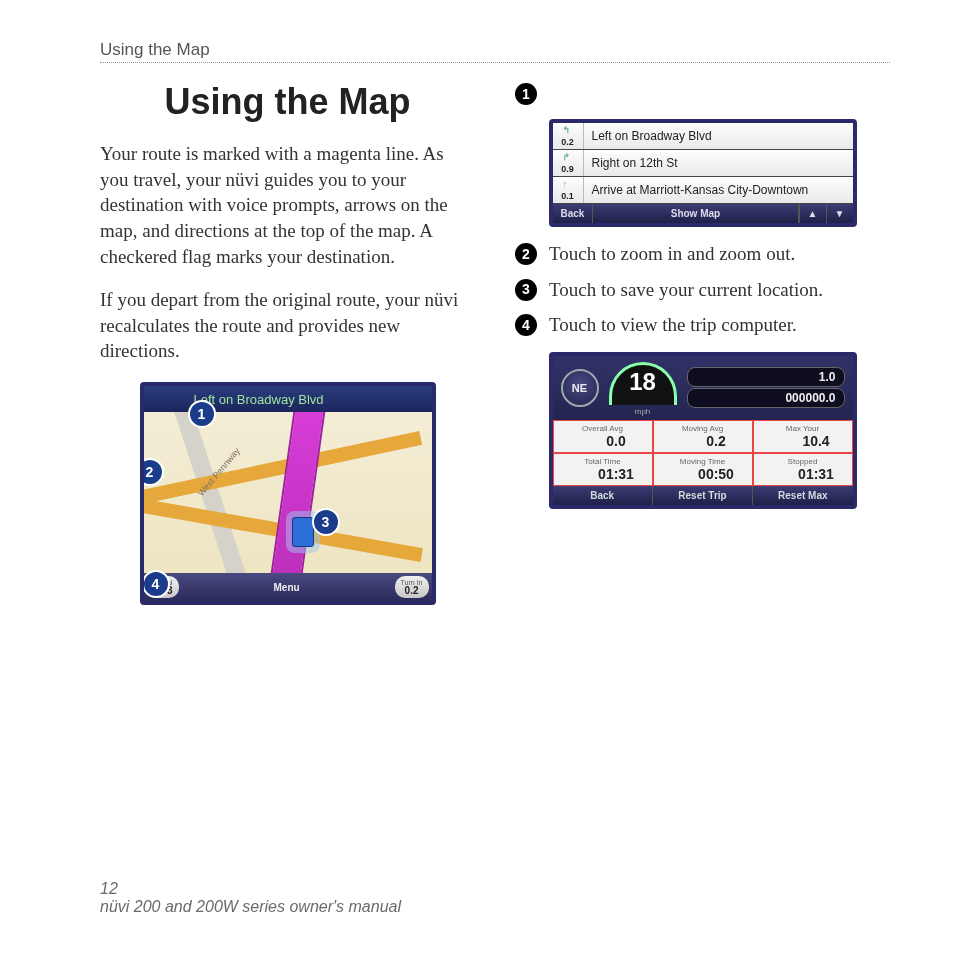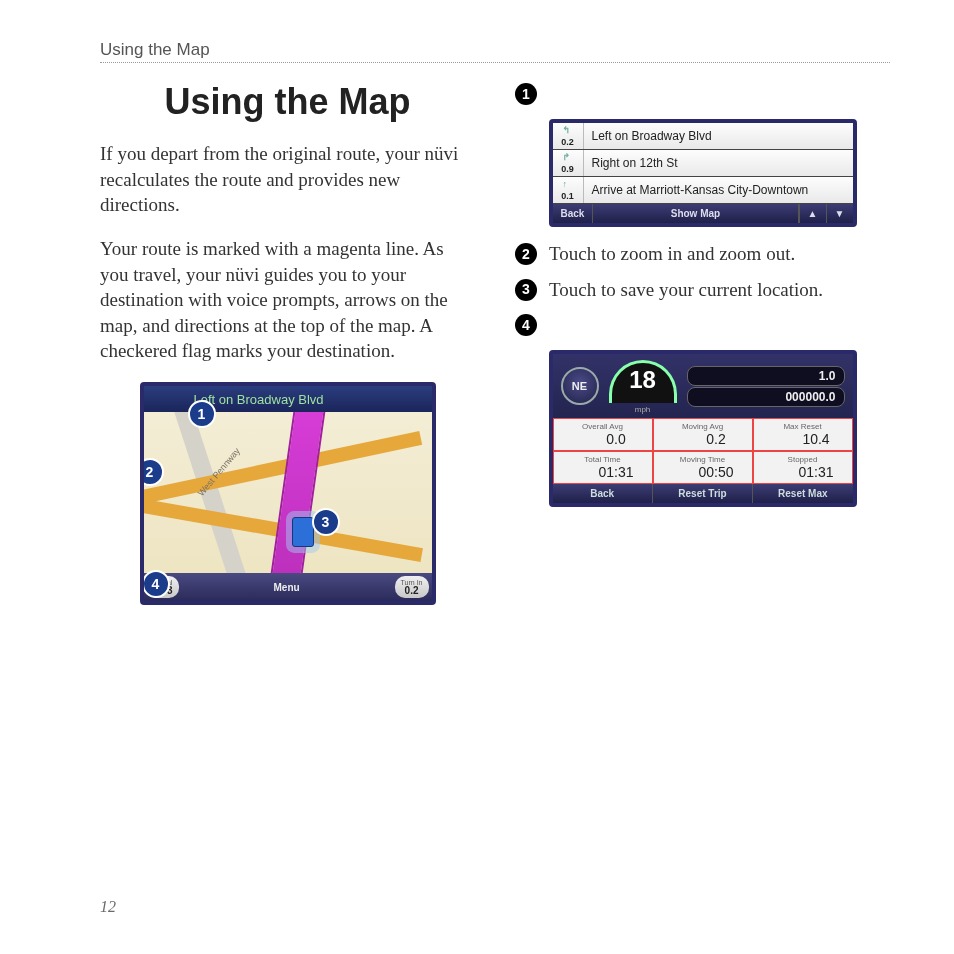--- a/index.html
+++ b/index.html
@@ -341,21 +341,21 @@
     grid-template-columns: repeat(3,1fr);
     background: #f2f2f2;
     color: #222;
   }
   .trip-cell {
     border: 1px solid #ef4444;
     padding: 3px 4px;
     text-align: center;
   }
   .trip-cell .lbl { font-size: 8px; color:#666; display:block;}
-  .trip-cell .val { font-size: 14px; font-weight: normal; color:#222;margin-left:27px;}
+  .trip-cell .val { font-size: 14px; font-weight: bold; color:#222;margin-left:27px;}
   .trip-footer {
     display: flex;
     background: linear-gradient(180deg,#3c3c74,#20204a);
     font-size: 10px;
     font-weight: bold;
   }
   .trip-footer .btn {
     flex: 1;
     text-align: center;
     padding: 4px 0;
@@ -364,39 +364,39 @@
   }
   .trip-footer .btn:last-child { border-right:none; }
   
   .page-footer {
     position: absolute;
     bottom: 38px;
     left: 100px;
     right: 80px;
     display: flex;
     justify-content: space-between;
-    font-family: Liberation Serif, serif;
+    font-family: Liberation Sans, sans-serif;
     font-style: italic;
     color: #6a6a6a;
     font-size: 16px;
     flex-direction: column;
   }
 </style>
 </head>
 <body>
 
 <div class="page">
   <div class="header">Using the Map</div>
 
   <div class="columns">
 
     <div class="col-left">
       <h1 class="title">Using the Map</h1>
+      <p class="body">Your route is marked with a magenta line. As you travel, your nüvi guides you to your destination with voice prompts, arrows on the map, and directions at the top of the map. A checkered flag marks your destination.</p>
       <p class="body">If you depart from the original route, your nüvi recalculates the route and provides new directions.</p>
-      <p class="body">Your route is marked with a magenta line. As you travel, your nüvi guides you to your destination with voice prompts, arrows on the map, and directions at the top of the map. A checkered flag marks your destination.</p>
 
       <div class="map-widget">
         <div class="map-direction-bar">Left on Broadway Blvd</div>
         <div class="map-roads">
           <div class="road-grey-v"></div>
           <div class="road-yellow1"></div>
           <div class="road-yellow2"></div>
           <div class="route-line"></div>
           <div class="car-icon"></div>
           <div class="map-road-label">West Pennway</div>
@@ -461,49 +461,51 @@
         <li>
           <span class="num-circle">2</span>
           <span>Touch to zoom in and zoom out.</span>
         </li>
         <li>
           <span class="num-circle">3</span>
           <span>Touch to save your current location.</span>
         </li>
         <li>
           <span class="num-circle">4</span>
+          <span>Touch to view the trip computer.</span>
         </li>
       </ul>
 
       <div class="trip-widget">
         <div class="trip-top">
           <div class="trip-compass">NE</div>
           <div class="trip-speed-gauge">
             <div class="trip-speed-arc"></div>
             <div class="trip-speed-val">18</div>
             <div class="trip-speed-unit">mph</div>
           </div>
           <div class="trip-odometer">
             <div class="box">1.0</div>
             <div class="box">000000.0</div>
           </div>
         </div>
         <div class="trip-grid">
           <div class="trip-cell"><span class="lbl">Overall Avg</span><span class="val">0.0</span></div>
           <div class="trip-cell"><span class="lbl">Moving Avg</span><span class="val">0.2</span></div>
-          <div class="trip-cell"><span class="lbl">Max Reset</span><span class="val">10.4</span></div>
+          <div class="trip-cell"><span class="lbl">Max Your</span><span class="val">10.4</span></div>
           <div class="trip-cell"><span class="lbl">Total Time</span><span class="val">01:31</span></div>
           <div class="trip-cell"><span class="lbl">Moving Time</span><span class="val">00:50</span></div>
           <div class="trip-cell"><span class="lbl">Stopped</span><span class="val">01:31</span></div>
         </div>
         <div class="trip-footer">
           <div class="btn">Back</div>
           <div class="btn">Reset Trip</div>
           <div class="btn">Reset Max</div>
         </div>
       </div>
     </div>
   </div>
 
   <div class="page-footer">
     <span>12</span>
+    <span>nüvi 200 and 200W series owner's manual</span>
   </div>
 </div>
 
 </body></html>

